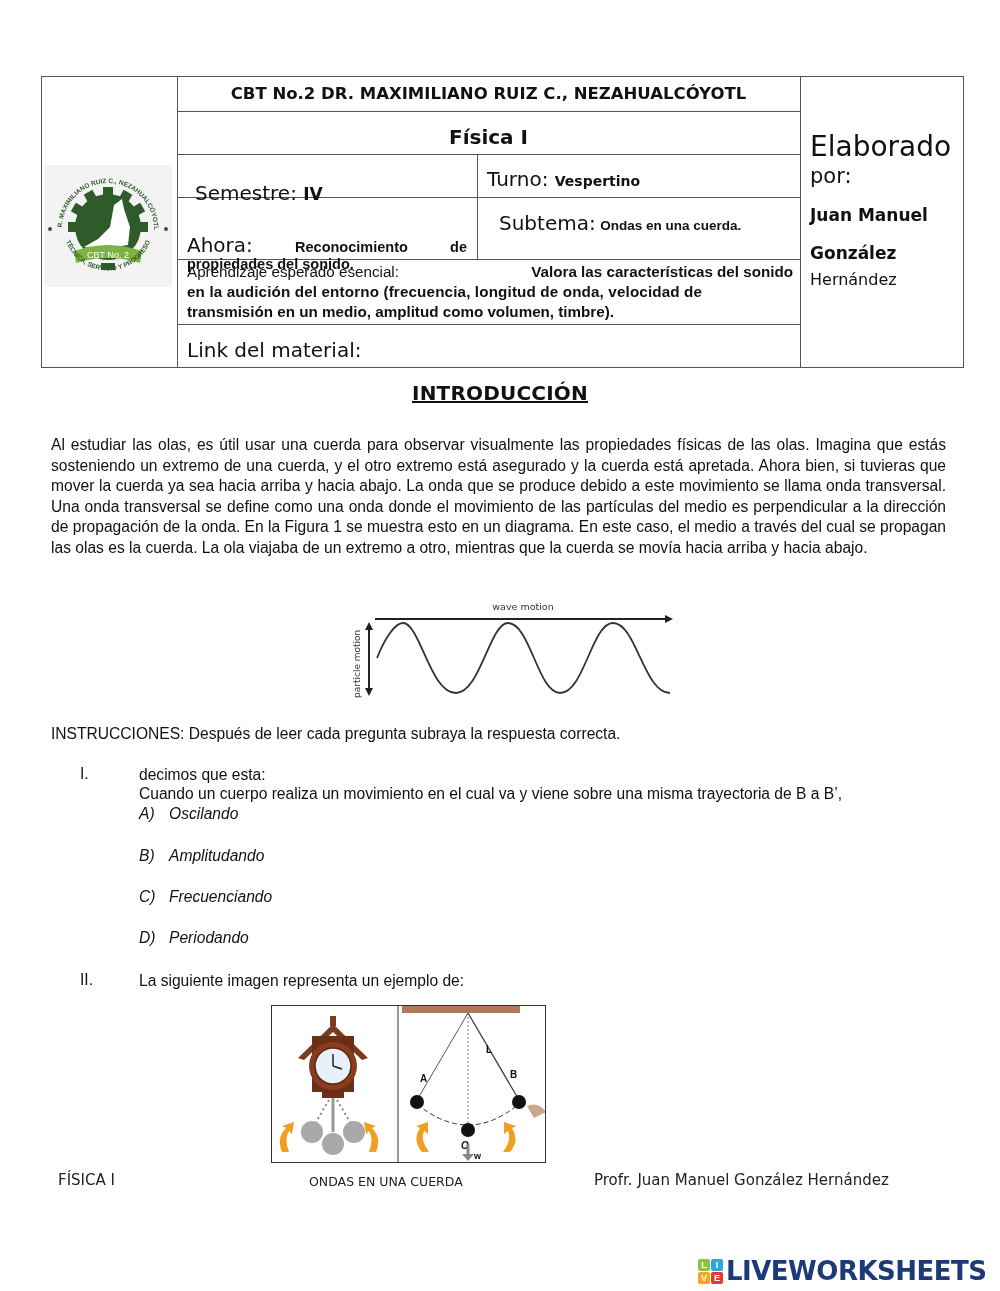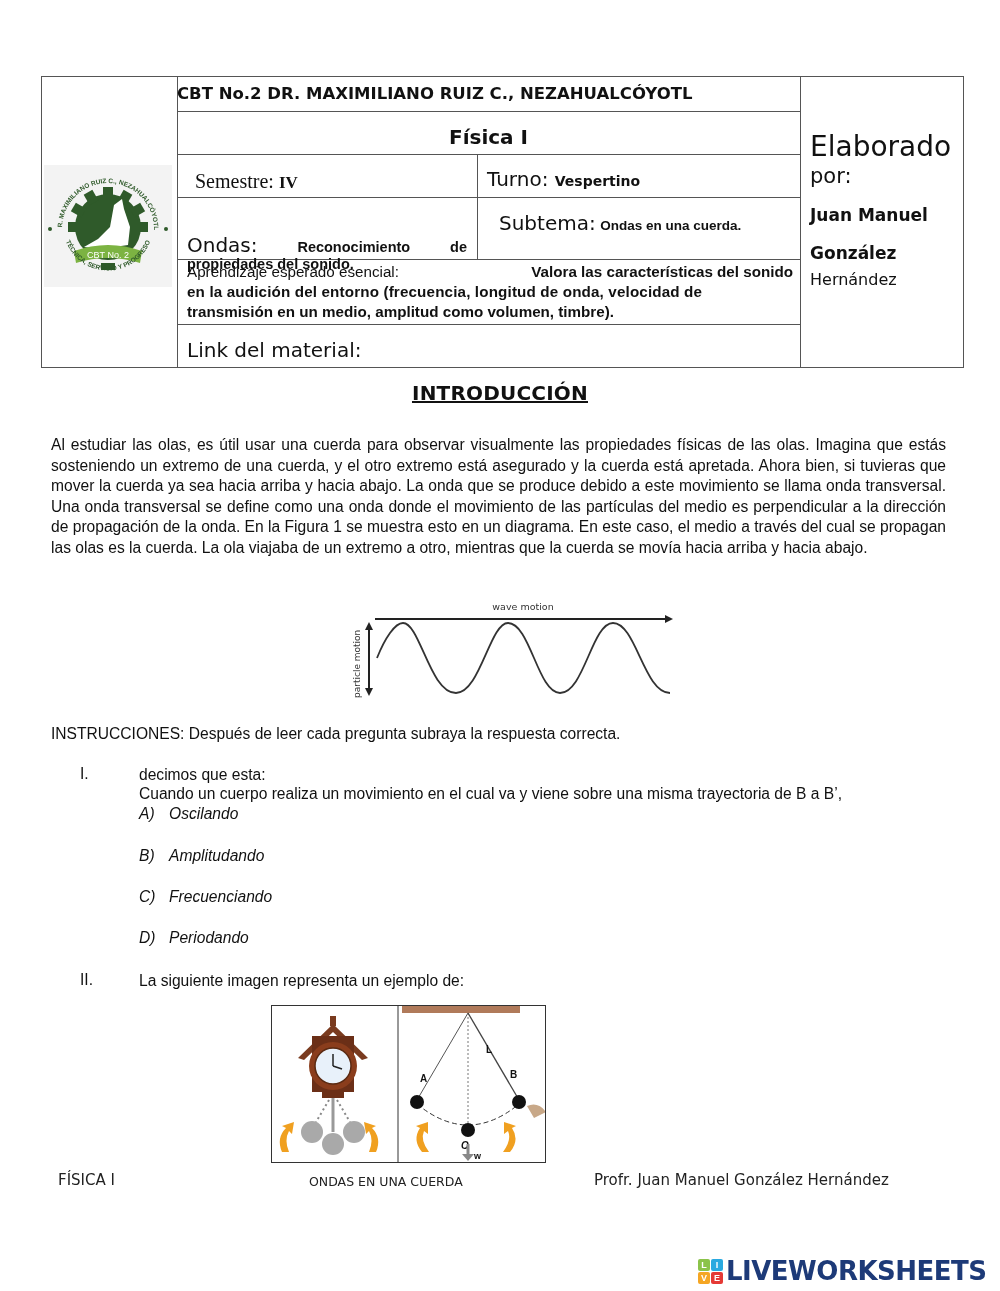--- a/index.html
+++ b/index.html
@@ -77,36 +77,36 @@
     <path d="M 30 86 Q 64 74 98 86 L 96 98 Q 64 88 32 98 Z" fill="#7cb342"></path>
     <text x="64" y="93" font-size="9" fill="#fff" text-anchor="middle" font-family="Liberation Sans, sans-serif">CBT No. 2</text>
     <rect x="57" y="98" width="14" height="7" fill="#2f5a2a"></rect>
     <text font-size="6.5" fill="#2f5a2a" font-weight="bold" font-family="Liberation Sans, sans-serif"><textPath href="#arcTop" startOffset="50%" text-anchor="middle">DR. MAXIMILIANO RUIZ C., NEZAHUALCÓYOTL.</textPath></text>
     <text font-size="6.5" fill="#2f5a2a" font-weight="bold" font-family="Liberation Sans, sans-serif"><textPath href="#arcBot" startOffset="50%" text-anchor="middle">TÉCNICA, SERVICIO Y PROGRESO</textPath></text>
     <circle cx="6" cy="64" r="2" fill="#2f5a2a"></circle>
     <circle cx="122" cy="64" r="2" fill="#2f5a2a"></circle>
   </svg>
 </div>
 
-<div class="cell-text cal" style="left:177px; width:623px; top:84px; font-weight:bold; font-size:16.5px;">CBT No.2 DR. MAXIMILIANO RUIZ C., NEZAHUALCÓYOTL</div>
+<div class="cell-text cal" style="left:177px; width:623px; top:84px; text-align:center; font-weight:bold; font-size:16.5px;">CBT No.2 DR. MAXIMILIANO RUIZ C., NEZAHUALCÓYOTL</div>
 
 <div class="cell-text cal" style="left:177px; width:623px; top:125px; text-align:center; font-weight:bold; font-size:20px;">Física I</div>
 
-<div class="cell-text cal" style="left:195px; top:170px; font-size:20px;font-family:Liberation Serif, serif;">
+<div class="cell-text cal" style="left:195px; top:181px; font-size:20px;">
   <span>Semestre:</span>
   <span style="font-weight:bold; font-size:17px;">IV</span>
 </div>
 <div class="cell-text cal" style="left:487px; top:167px; font-size:20px;">
   <span>Turno:</span>
   <span style="font-weight:bold; font-size:14px;">Vespertino</span>
 </div>
 
 <div class="abs" style="left:187px; top:211px; width:280px;">
   <div style="display:flex; justify-content:space-between; align-items:baseline; white-space:nowrap;">
-    <span class="cal" style="font-size:20px;">Ondas:</span>
+    <span class="cal" style="font-size:20px;">Ahora:</span>
     <span style="font-weight:bold; font-size:14.5px;margin-top:28px;">Reconocimiento</span>
     <span style="font-weight:bold; font-size:14.5px;">de</span>
   </div>
   <div style="font-weight:bold; font-size:14.5px; margin-top:-1px; white-space:nowrap;">propiedades del sonido.</div>
 </div>
 <div class="cell-text" style="left:499px; top:211px;">
   <span class="cal" style="font-size:20px;text-align:right;">Subtema:</span>
   <span style="font-weight:bold; font-size:13.5px;">Ondas en una cuerda.</span>
 </div>
 

